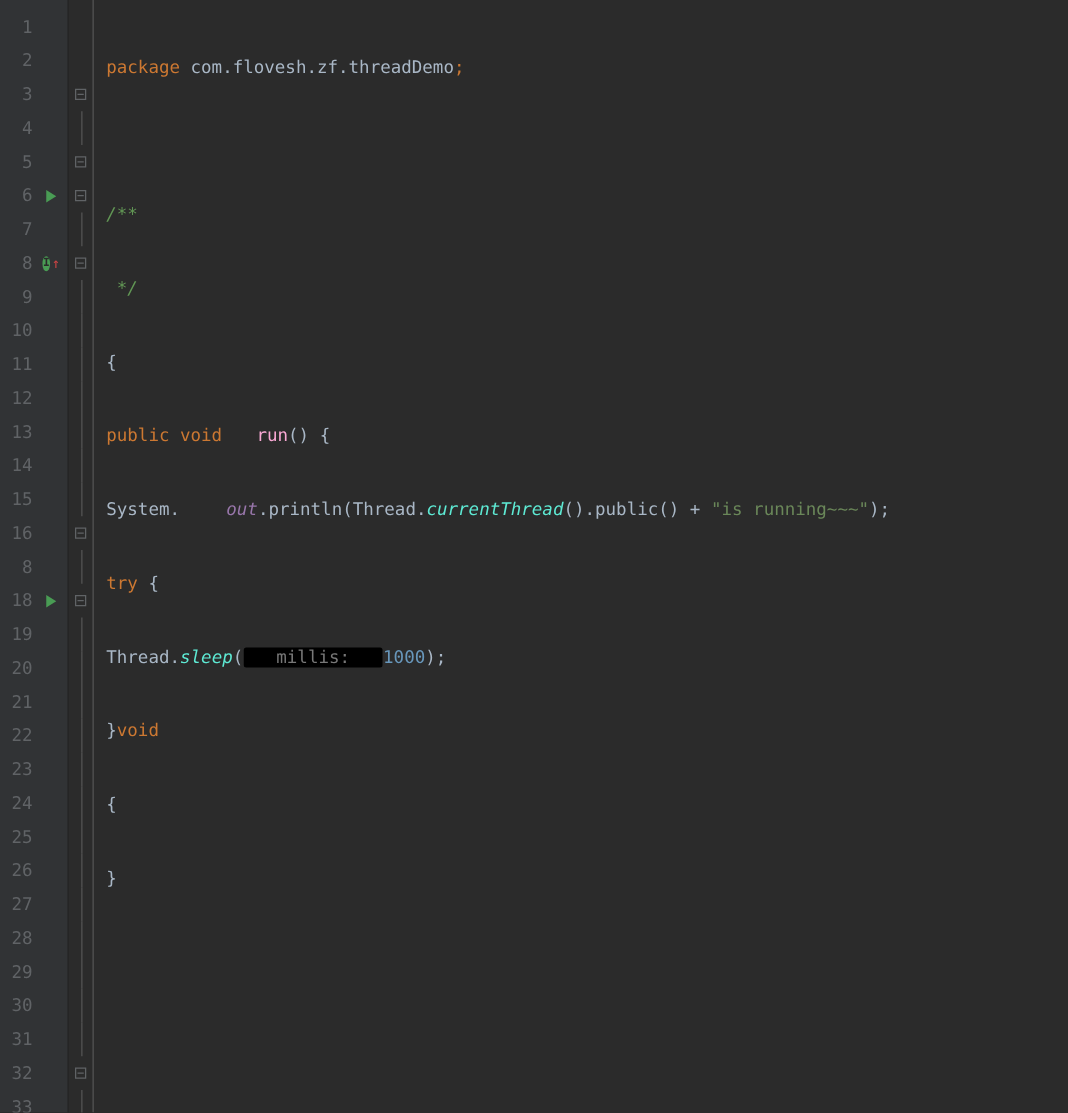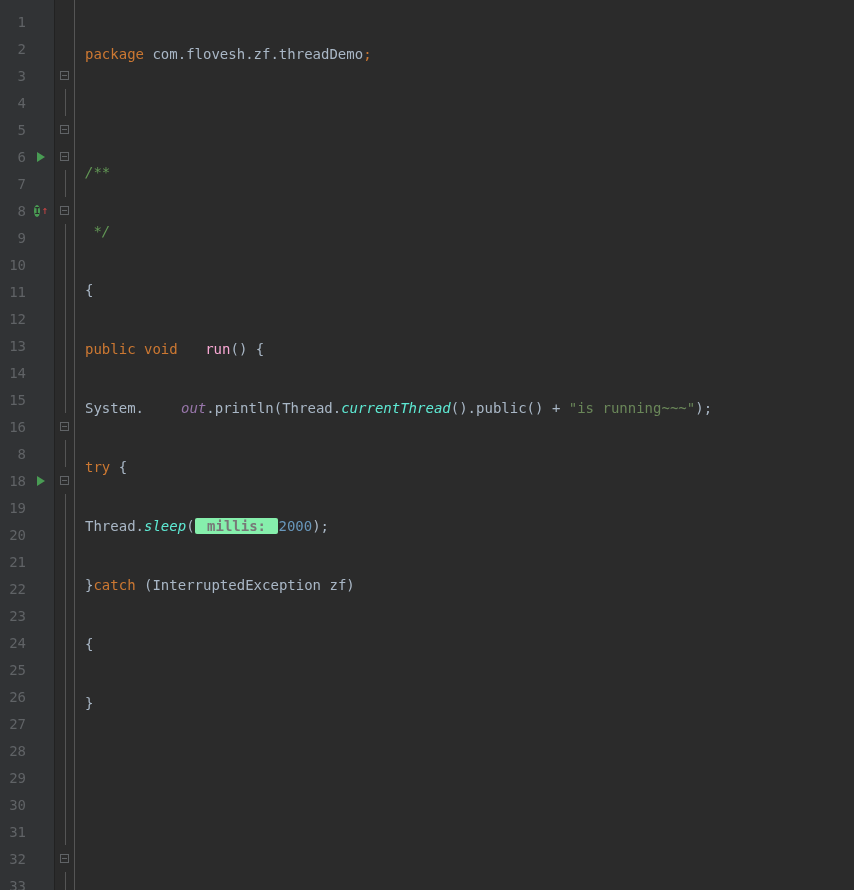--- a/index.html
+++ b/index.html
@@ -113,21 +113,21 @@
       display: flex;
       align-items: center;
     }
     .kw { color: #cc7832; }
     .str { color: #6a8759; }
     .com-green { color: #629755; font-style: italic; }
     .num { color: #6897bb; }
     .fn { color: #f9a8d4; font-style: normal; margin-left: 19px; }
     .fn-italic { color: #5eead4; font-style: italic; }
     .static { color: #9876aa; font-style: italic; margin-left: 37px; }
-    .hint { background: #86efac; color: #787878; padding: 0 4px; border-radius: 2px; font-style: normal; font-weight: bold;}
+    .hint { background: #000000; color: #787878; padding: 0 18px; border-radius: 2px; font-style: normal;}
   </style>
 </head>
 <body>
 
 <div class="editor">
   <div class="gutter">
     <div class="gutter-line">
         <span class="line-number">1</span>
         <span class="gutter-icon"></span>
       </div>
@@ -368,22 +368,22 @@
 
   <div class="code">
     <div class="code-line"><span class="kw">package </span><span>com.flovesh.zf.threadDemo</span><span class="kw">;</span></div>
     <div class="code-line"></div>
     <div class="code-line"><span class="com-green">/**</span></div>
     <div class="code-line"><span class="com-green"> */</span></div>
     <div class="code-line"><span>{</span></div>
     <div class="code-line">    <span class="kw">public void </span><span class="fn">run</span><span>() {</span></div>
     <div class="code-line">        <span>System.</span><span class="static">out</span><span>.println(Thread.</span><span class="fn-italic">currentThread</span><span>().public() + </span><span class="str">"is running~~~"</span><span>);</span></div>
     <div class="code-line">        <span class="kw">try </span><span>{</span></div>
-    <div class="code-line">            <span>Thread.</span><span class="fn-italic">sleep</span><span>(</span><span class="hint"> millis: </span><span class="num">2000</span><span>);</span></div>
-    <div class="code-line">        <span>}</span><span class="kw">catch </span><span>(InterruptedException zf)</span></div>
+    <div class="code-line">            <span>Thread.</span><span class="fn-italic">sleep</span><span>(</span><span class="hint"> millis: </span><span class="num">1000</span><span>);</span></div>
+    <div class="code-line">        <span>}</span><span class="kw">void </span></div>
     <div class="code-line">        <span>{</span></div>
     <div class="code-line">        <span>}</span></div>
     
     
     
     
     
     
     
     

